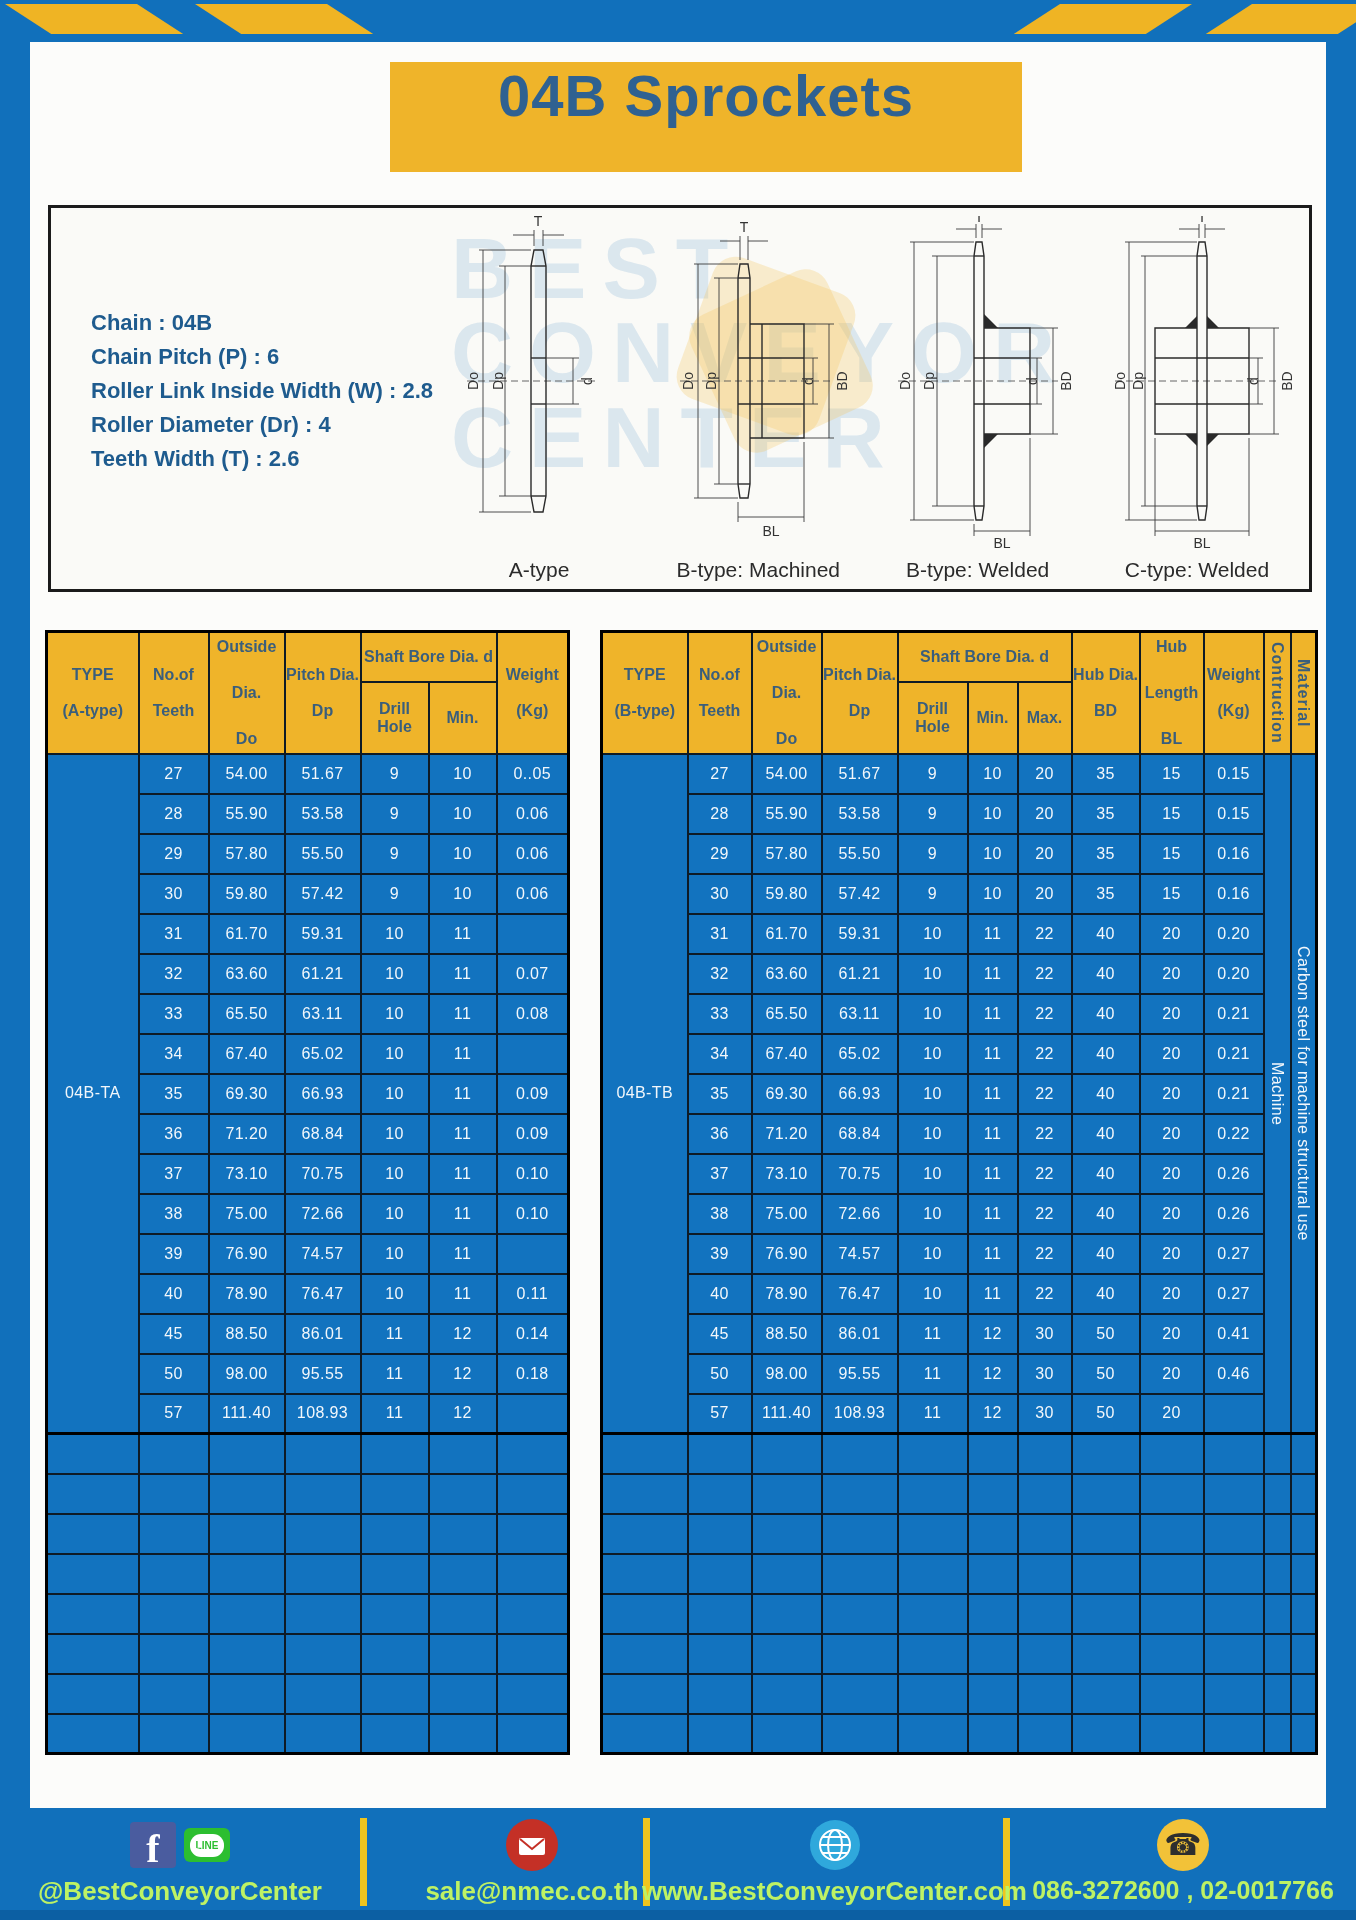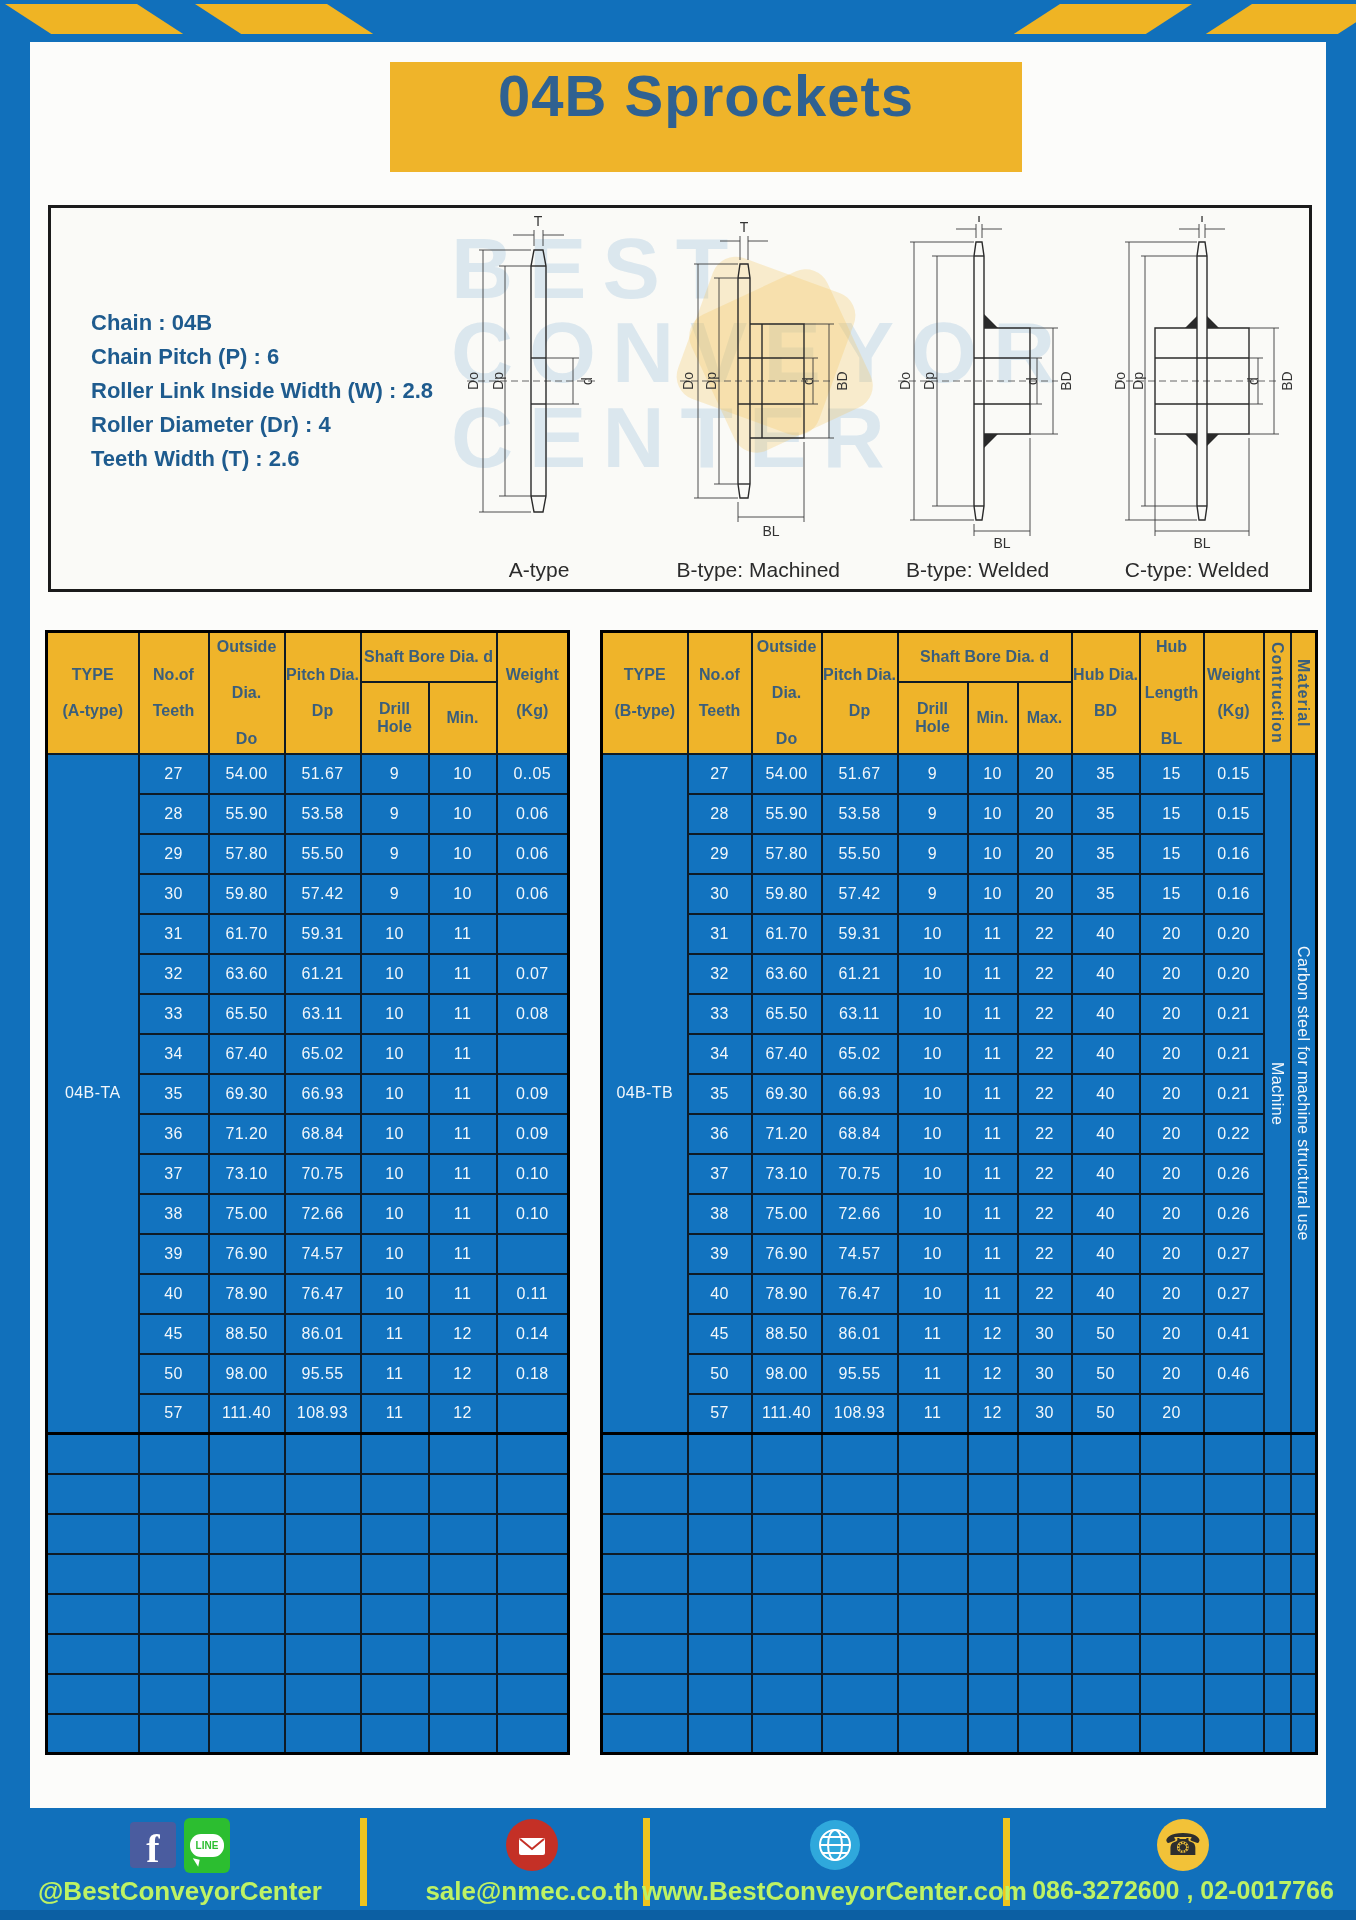--- a/index.html
+++ b/index.html
@@ -68,21 +68,21 @@
 
   
   .footer{position:absolute;left:0;top:1808px;width:1356px;height:112px;background:var(--brand-blue);}
   .footer .bottomline{position:absolute;left:0;bottom:0;width:100%;height:10px;background:#0C5FA3;}
   .divider{position:absolute;top:10px;width:7px;height:88px;background:#EFC41F;}
   .fsection{position:absolute;top:0;height:100%;display:flex;flex-direction:column;align-items:center;justify-content:flex-start;}
   .icon-row{display:flex;gap:8px;align-items:center;height:62px;margin-top:6px;}
   .ftext{font-size:26px;font-weight:bold;color:#bef264;white-space:nowrap;}
   .fb-icon{width:46px;height:46px;background:#4A5C9F;border-radius:4px;display:flex;align-items:flex-end;justify-content:center;}
   .fb-icon span{font-family:"Liberation Serif",serif;font-weight:bold;color:#fff;font-size:40px;line-height:0.95;}
-  .line-icon{position:relative;width:46px;height:55px;background:#2CBE30;border-radius:6px;display:flex;align-items:center;justify-content:center;}
+  .line-icon{position:relative;width:46px;height:34px;background:#2CBE30;border-radius:6px;display:flex;align-items:center;justify-content:center;}
   .line-bubble{width:34px;height:23px;background:#fff;border-radius:11px;display:flex;align-items:center;justify-content:center;}
   .line-bubble span{color:#2CBE30;font-size:10px;font-weight:bold;letter-spacing:0;}
   .line-tail{position:absolute;left:8px;bottom:7px;width:0;height:0;border-left:7px solid transparent;border-top:7px solid #fff;transform:rotate(12deg);}
   .phone-glyph{font-size:30px;color:#2e2e2e;line-height:1;}
 </style>
 </head>
 <body>
 
 <div class="page">
 

